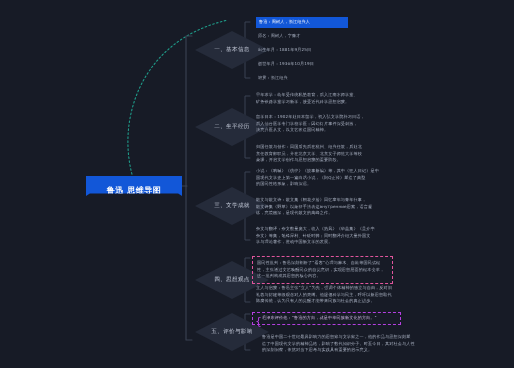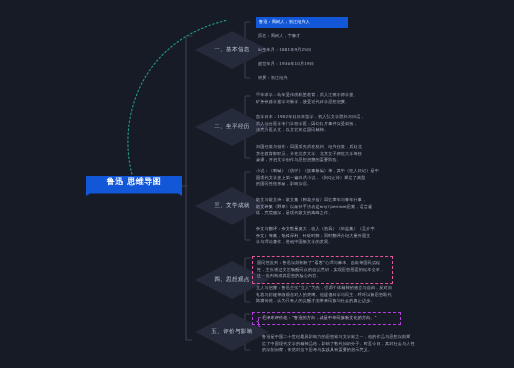--- a/index.html
+++ b/index.html
@@ -11,21 +11,21 @@
   }
   #canvas{position:absolute;left:0;top:0;width:514px;height:368px;}
 
   
   .svg-layer{position:absolute;left:0;top:0;width:514px;height:368px;pointer-events:none;}
 
   
   .root-node{
     position:absolute;left:86px;top:176px;width:96px;height:20px;
     background:#1257d8;color:#ffffff;
-    display:flex;align-items:flex-start;justify-content:center;
+    display:flex;align-items:flex-end;justify-content:center;
     font-size:8px;font-weight:bold;letter-spacing:.5px;
     clip-path:polygon(0 0,100% 0,100% 100%,96% 88%,4% 88%,0 100%);
     box-shadow:0 0 0 0 rgba(0,0,0,0);
   }
 
   
   .diamond{
     position:absolute;width:74px;height:38px;
     background:#252b3a;
     clip-path:polygon(50% 0,100% 50%,50% 100%,0 50%);

